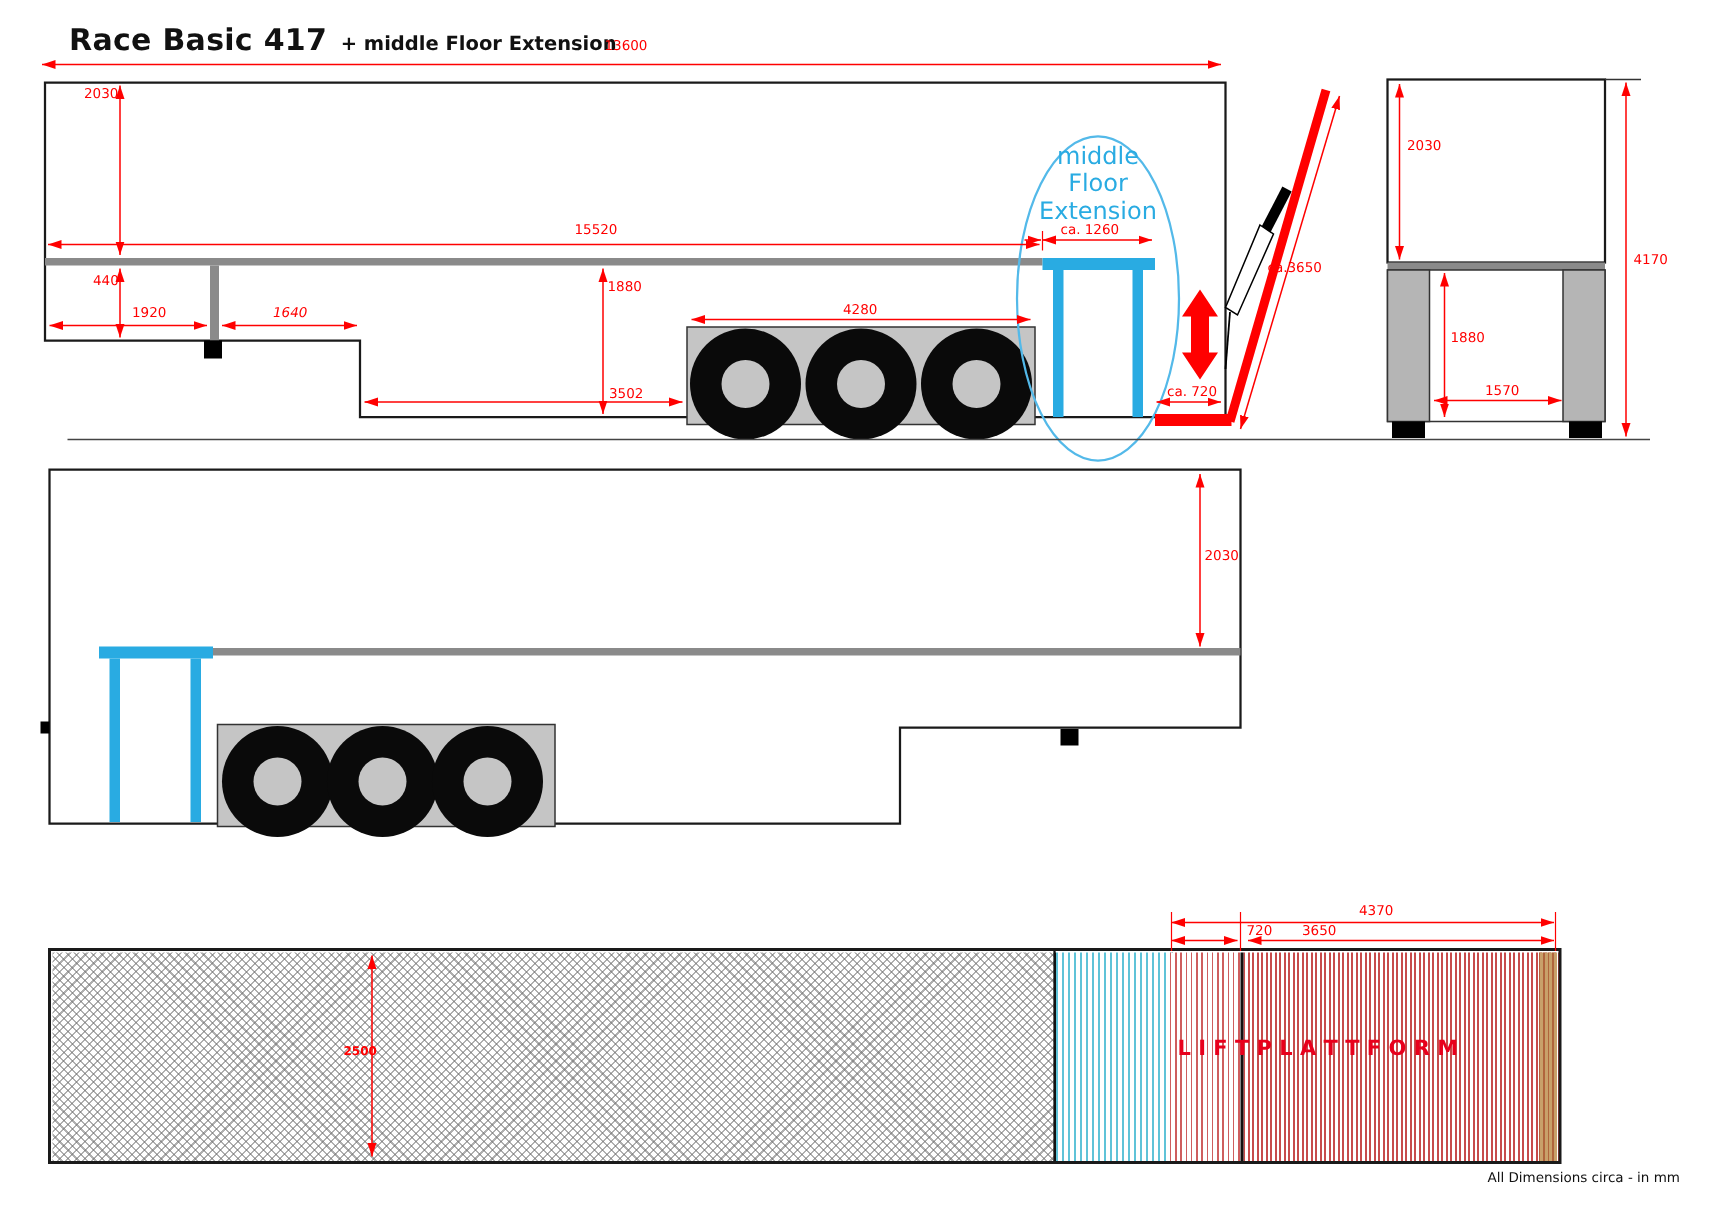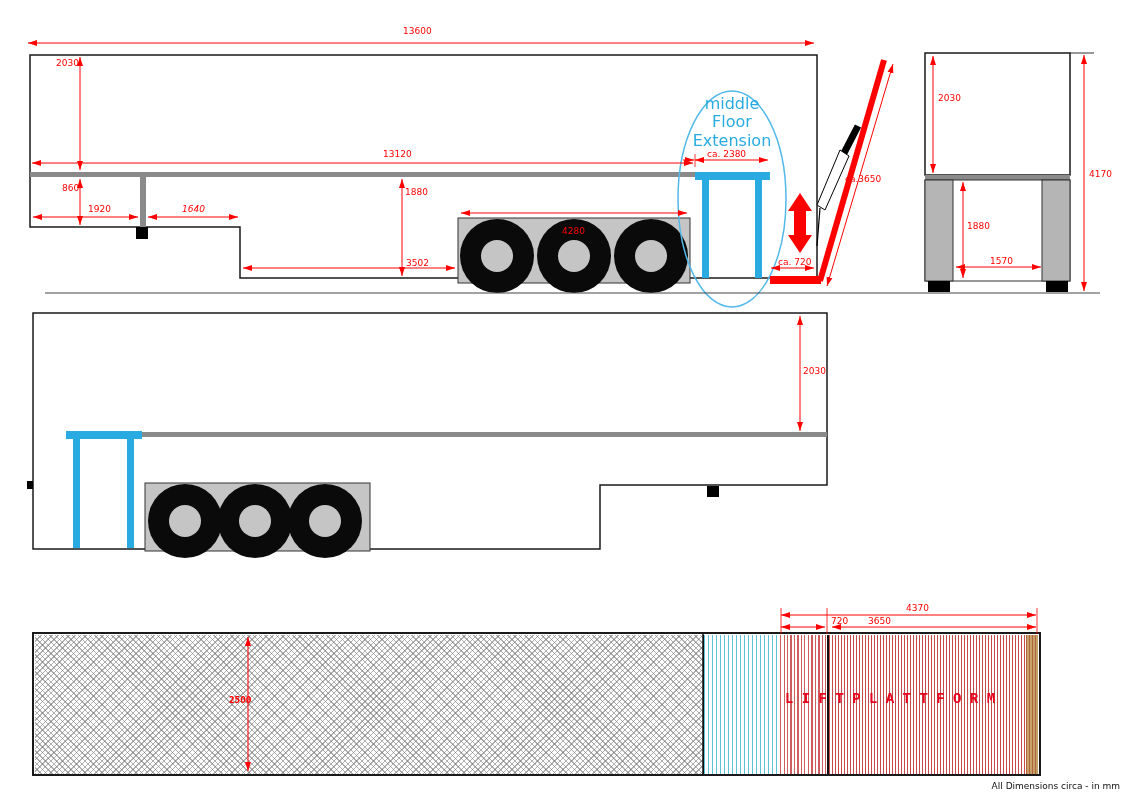--- a/index.html
+++ b/index.html
@@ -158,48 +158,52 @@
         <line class="thin" x1="827" y1="608" x2="827" y2="634"></line>
         <line class="thin" x1="1037" y1="608" x2="1037" y2="634"></line>
         <line class="dim" marker-start="url(#ras)" marker-end="url(#ra)" x1="248" y1="637" x2="248" y2="771"></line>
         <line class="dim" marker-start="url(#ras)" marker-end="url(#ra)" x1="781" y1="615" x2="1036" y2="615"></line>
         <line class="dim" marker-start="url(#ras)" marker-end="url(#ra)" x1="781" y1="627" x2="825" y2="627"></line>
         <line class="dim" marker-start="url(#ras)" marker-end="url(#ra)" x1="832" y1="627" x2="1036" y2="627"></line>
       </g>
     </g>
   </svg>
 
+  <div class="title-row">
+    <span class="title-main">Race Basic 417</span>
+    <span class="title-suffix">+ middle Floor Extension</span>
+  </div>
 
   <span class="lbl" style="left:403px;top:27px;">13600</span>
   <span class="lbl" style="left:56px;top:59px;">2030</span>
-  <span class="lbl" style="left:383px;top:150px;">13120</span>
-  <span class="lbl" style="left:62px;top:184px;">860</span>
+  <span class="lbl" style="left:383px;top:150px;">15520</span>
+  <span class="lbl" style="left:62px;top:184px;">440</span>
   <span class="lbl" style="left:88px;top:205px;">1920</span>
   <span class="lbl" style="left:182px;top:205px;font-style:italic;">1640</span>
   <span class="lbl" style="left:405px;top:188px;">1880</span>
-  <span class="lbl" style="left:562px;top:203px;margin-top:24px;">4280</span>
+  <span class="lbl" style="left:562px;top:203px;">4280</span>
   <span class="lbl" style="left:406px;top:259px;">3502</span>
-  <span class="lbl" style="left:707px;top:150px;">ca. 2380</span>
+  <span class="lbl" style="left:707px;top:150px;">ca. 1260</span>
   <span class="lbl" style="left:778px;top:258px;">ca. 720</span>
   <span class="lbl" style="left:845px;top:175px;">ca.3650</span>
 
   <div class="ann">
     <div>middle</div>
     <div>Floor</div>
     <div>Extension</div>
   </div>
 
   <span class="lbl" style="left:938px;top:94px;">2030</span>
   <span class="lbl" style="left:967px;top:222px;">1880</span>
   <span class="lbl" style="left:990px;top:257px;">1570</span>
   <span class="lbl" style="left:1089px;top:170px;text-align:right;">4170</span>
 
   <span class="lbl" style="left:803px;top:367px;">2030</span>
 
   <span class="lbl" style="left:229px;top:697px;font-size:8px;font-weight:bold;">2500</span>
   <span class="lbl" style="left:906px;top:604px;">4370</span>
   <span class="lbl" style="left:795px;top:617px;margin-left:36px;">720</span>
   <span class="lbl" style="left:868px;top:617px;">3650</span>
-  <span class="lift-text" style="letter-spacing:0;word-spacing:0;font-family:Liberation Mono, monospace;">L I F T   P L A T T F O R M</span>
+  <span class="lift-text" style="letter-spacing:0;word-spacing:0;">L I F T   P L A T T F O R M</span>
 
   <span class="footnote">All Dimensions circa - in mm</span>
 
 </div>
 
 </body></html>

